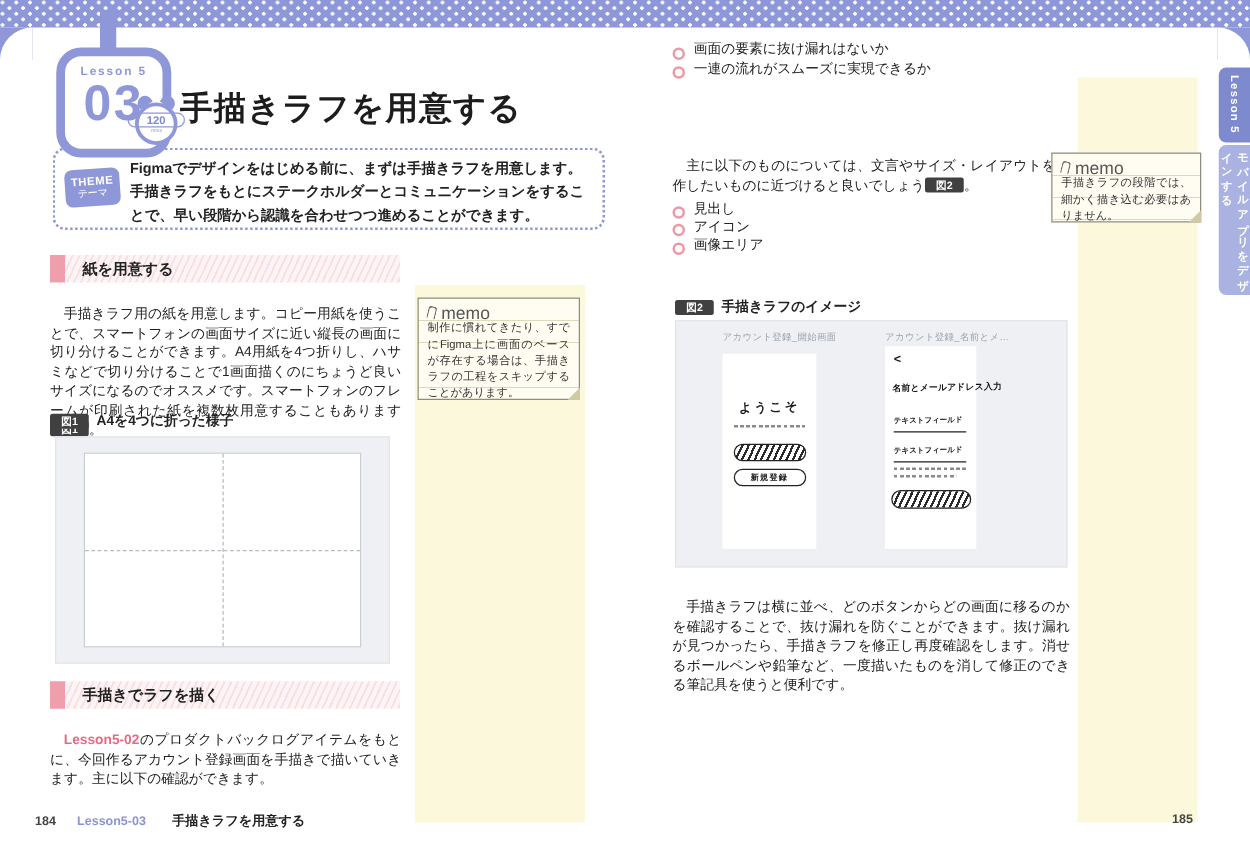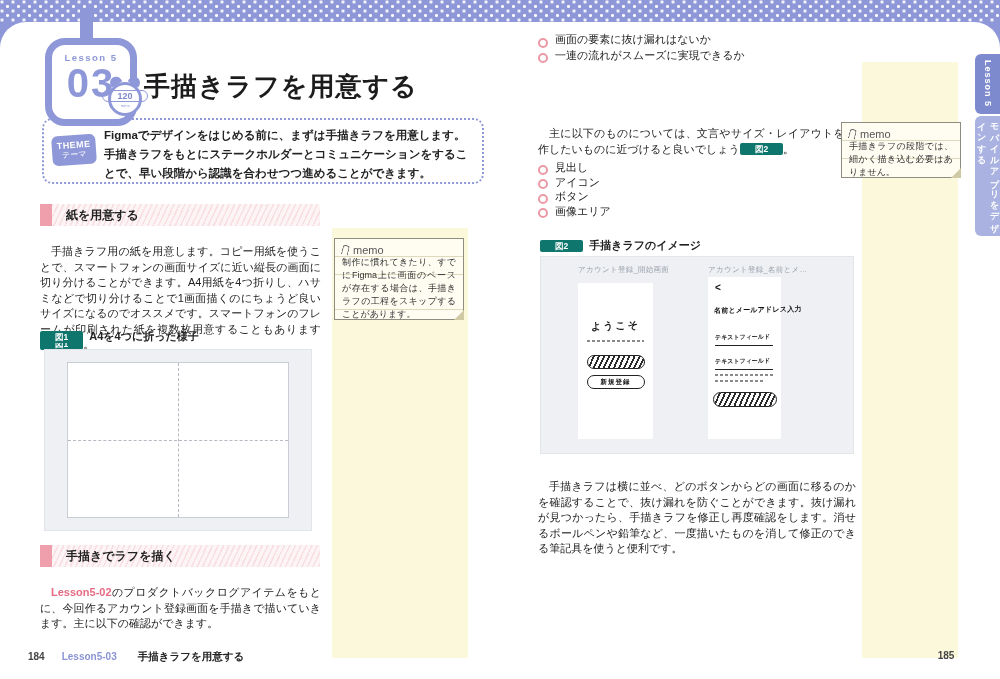--- a/index.html
+++ b/index.html
@@ -41,22 +41,22 @@
   .theme-text{position:absolute;left:60px;top:6px;right:12px;font-size:11.5px;font-weight:bold;line-height:19px;color:#222;}
 
   
   .sec-head{position:absolute;width:280px;height:22px;display:flex;align-items:stretch;}
   .sec-head .sq{width:12px;background:#ef9fab;flex-shrink:0;}
   .sec-head .band{flex:1;display:flex;align-items:center;padding-left:14px;
     background:repeating-linear-gradient(115deg,#f8dfe4 0 1.5px,#fdf4f5 1.5px 5px);
     font-size:12px;font-weight:bold;color:#222;}
 
   .para{position:absolute;font-size:11px;line-height:15.5px;text-align:justify;text-indent:1em;color:#222;}
-  .figref{display:inline-block;background:#0f766e;color:#fff;font-size:8.5px;font-weight:bold;
-    border-radius:2px;padding:0 15px;line-height:12px;vertical-align:1px;text-indent:0;}
+  .figref{display:inline-block;background:#404040;color:#fff;font-size:8.5px;font-weight:bold;
+    border-radius:2px;padding:0 9px;line-height:12px;vertical-align:1px;text-indent:0;}
   .link-pink{color:#e56b82;font-weight:bold;}
 
   
   .fig-cap{position:absolute;display:flex;align-items:center;gap:6px;}
   .fig-cap .figref{vertical-align:0;}
   .fig-cap .cap-text{font-size:11px;font-weight:bold;color:#222;}
 
   
   .fig1{position:absolute;left:44px;top:349px;width:266px;height:180px;background:#eef0f3;border:1px solid #e2e5ea;}
   .fig1 .paper{position:absolute;left:22px;top:12px;right:22px;bottom:12px;background:#fff;border:1px solid #c9cdd6;}
@@ -88,21 +88,21 @@
   .field .fl{font-size:6px;font-weight:600;color:#222;transform:rotate(-1deg);display:inline-block;}
 
   
   .ycol{position:absolute;background:#fbf8dc;}
   .memo{position:absolute;background:#fffdf2;border:1px solid #8f8d7f;padding:4px 7px 4px 7px;
     background-image:repeating-linear-gradient(to bottom,transparent 0 17px,rgba(160,150,90,.35) 17px 17.8px);}
   .memo::after{content:"";position:absolute;right:-1px;bottom:-1px;width:0;height:0;border-style:solid;
     border-width:0 0 10px 10px;border-color:transparent transparent #cfc9a4 transparent;}
   .memo-head{display:flex;align-items:center;gap:4px;height:13px;}
   .clip-icon{width:5px;height:9px;border:1.3px solid #666;border-bottom:none;border-radius:3px 3px 0 0;transform:rotate(14deg);display:inline-block;}
-  .memo-title{font-size:11px;color:#555;}
+  .memo-title{font-size:14px;color:#555;}
   .memo-body{font-size:9px;line-height:13px;color:#333;text-align:justify;}
 
   
   .tab1{position:absolute;left:975px;top:54px;width:25px;height:60px;background:#7e8ace;border-radius:6px 0 0 6px;
     display:flex;align-items:center;justify-content:center;}
   .tab2{position:absolute;left:975px;top:116px;width:25px;height:120px;background:#a9b2e1;border-radius:6px 0 0 6px;
     display:flex;align-items:center;justify-content:center;}
   .vtext{writing-mode:vertical-rl;color:#fff;font-size:9px;font-weight:bold;letter-spacing:1px;}
 
   
@@ -199,24 +199,20 @@
   <p class="para" style="left:538px;top:115px;width:318px;"><span>主に以下のものについては、文言やサイズ・レイアウトを制作したいものに近づけると良いでしょう</span><span class="figref">図2</span><span>。</span></p>
 
   <div class="chk tight" style="left:538px;top:160px;width:318px;">
     <div class="chk-item">
       <span class="ring"></span>
       <span class="chk-text">見出し</span>
     </div>
     <div class="chk-item">
       <span class="ring"></span>
       <span class="chk-text">アイコン</span>
-    </div>
-    <div class="chk-item">
-      <span class="ring"></span>
-      <span class="chk-text">ボタン</span>
     </div>
     <div class="chk-item">
       <span class="ring"></span>
       <span class="chk-text">画像エリア</span>
     </div>
   </div>
 
   <div class="fig-cap" style="left:540px;top:238px;">
     <span class="figref">図2</span>
     <span class="cap-text">手描きラフのイメージ</span>

